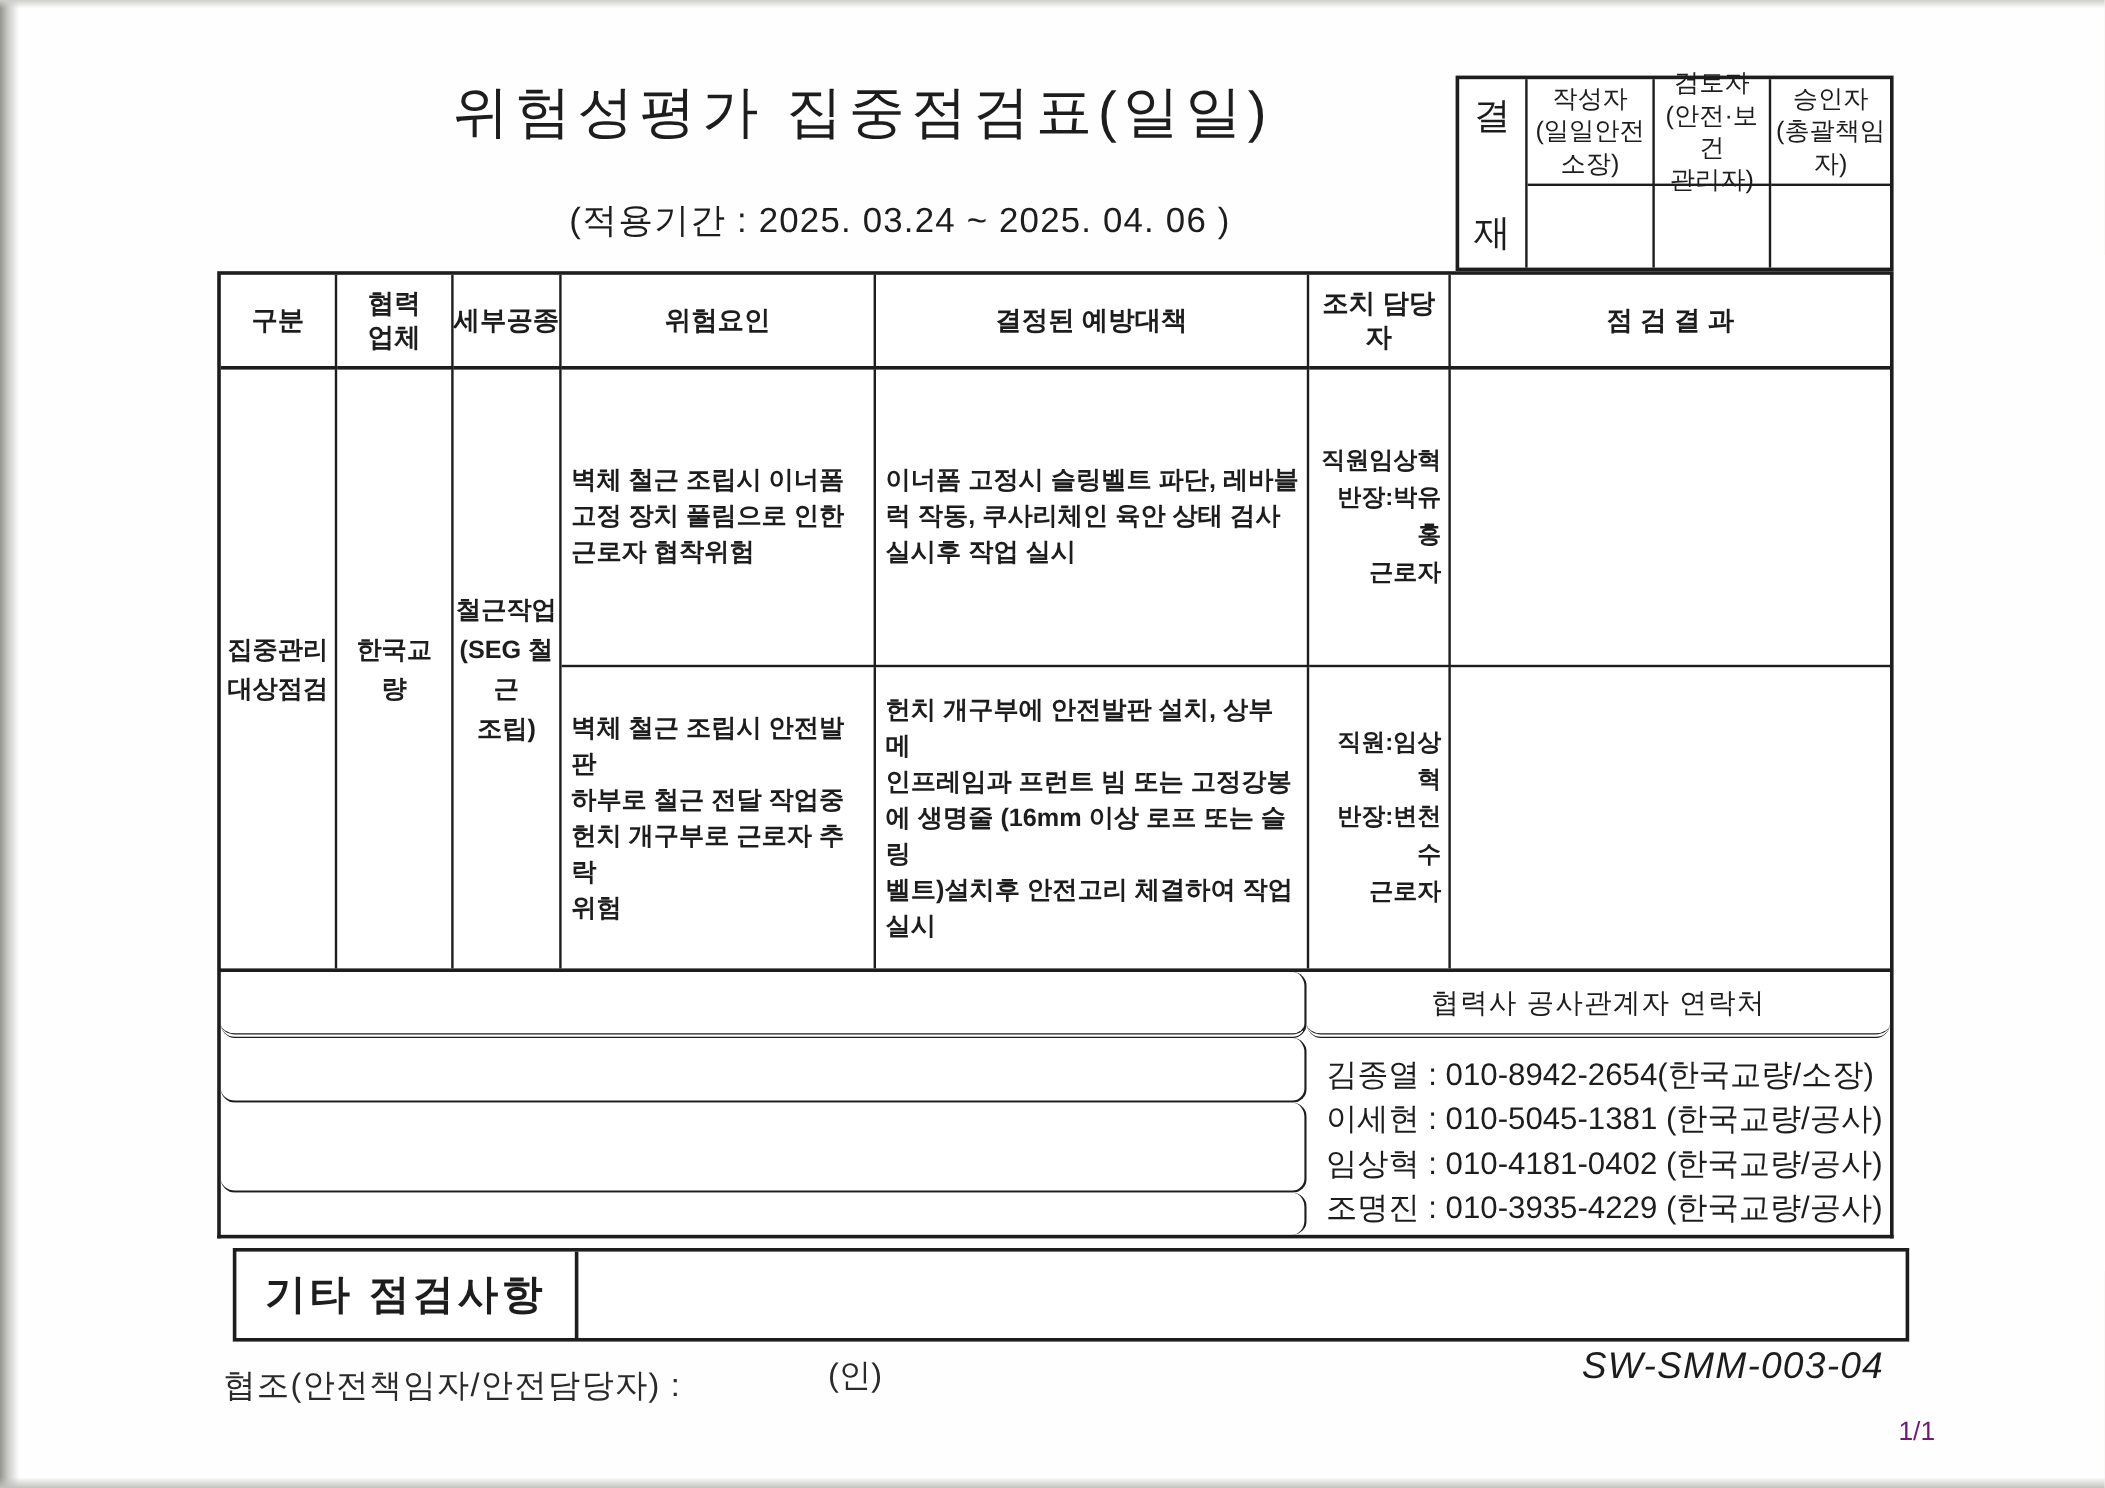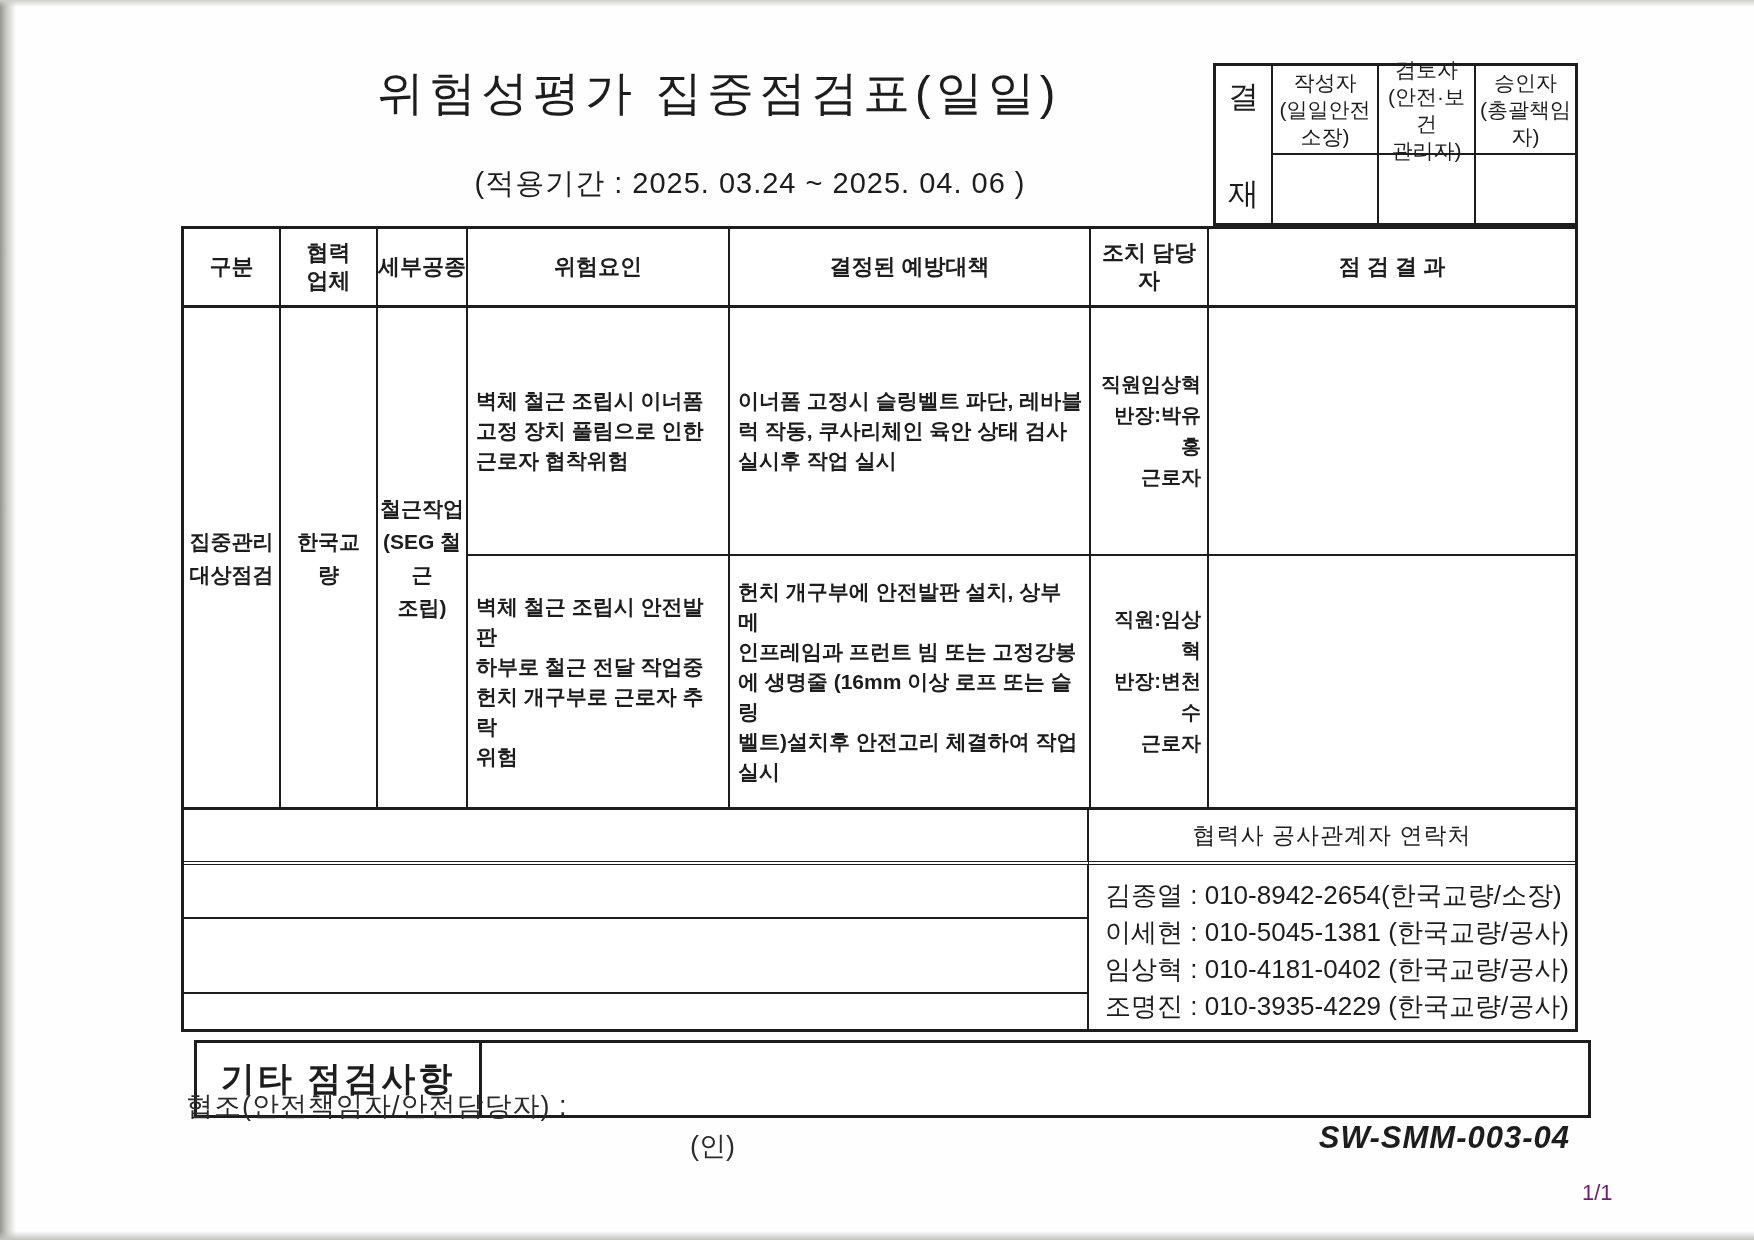--- a/index.html
+++ b/index.html
@@ -42,38 +42,38 @@
     font-size:21px; line-height:30px; white-space:pre-line; }
   .mgr { justify-content:flex-end; text-align:right; padding:6px; font-size:20px;
     line-height:31px; white-space:pre-line; }
   .no-r { border-right:none !important; }
   .no-b { border-bottom:none !important; }
 
   
   .bottom { position:absolute; left:181px; top:810px; width:1397px; height:222px;
     display:grid; grid-template-columns:905px 486px; grid-template-rows:55px 54px 75px 35px;
     border:3px solid #1d1d1d; border-top:none; background:#fff; }
-  .bottom > div { border-right:2px solid #1d1d1d; border-bottom:2px solid #1d1d1d; }
+  .bottom > div { border-right:2px solid #1d1d1d; border-bottom:2px solid #1d1d1d;border-radius:12px; }
   .strip-dbl { border-bottom:4px double #1d1d1d !important; }
   .contacts-head { border-right:none !important; border-bottom:4px double #1d1d1d !important;
     display:flex; align-items:center; justify-content:center; font-size:23px; letter-spacing:1px; }
   .contacts-body { grid-row:span 3; border-right:none !important; border-bottom:none !important;
     padding:12px 0 0 16px; font-size:26px; line-height:37px; }
   .strip-last { border-bottom:none !important; }
 
   
   .etc { position:absolute; left:194px; top:1040px; width:1397px; height:78px;
     display:grid; grid-template-columns:285px 1106px; border:3px solid #1d1d1d; background:#fff; }
   .etc-label { border-right:3px solid #1d1d1d; display:flex; align-items:center;
     justify-content:center; font-size:34px; font-weight:bold; letter-spacing:3px; }
 
-  .coop { position:absolute; left:186px; top:1088px; font-size:27px; letter-spacing:1px; color:#2a2a2a; }
+  .coop { position:absolute; left:186px; top:1136px; font-size:27px; letter-spacing:1px; color:#2a2a2a; }
   .seal { position:absolute; left:690px; top:1128px; font-size:27px; color:#2a2a2a; }
   .docnum { position:absolute; left:1190px; top:1120px; width:380px; text-align:right;
-    font-size:31px; font-weight:bold; font-style:italic; letter-spacing:1px; }
+    font-size:31px; font-weight:normal; font-style:italic; letter-spacing:1px; }
   .pagenum { position:absolute; left:1582px; top:1180px; font-size:22px; color:#701a75; }
 </style>
 </head>
 <body>
 
 <div class="sheet">
   <div class="edge-left"></div>
   <div class="edge-top"></div>
   <div class="edge-bottom"></div>
 

